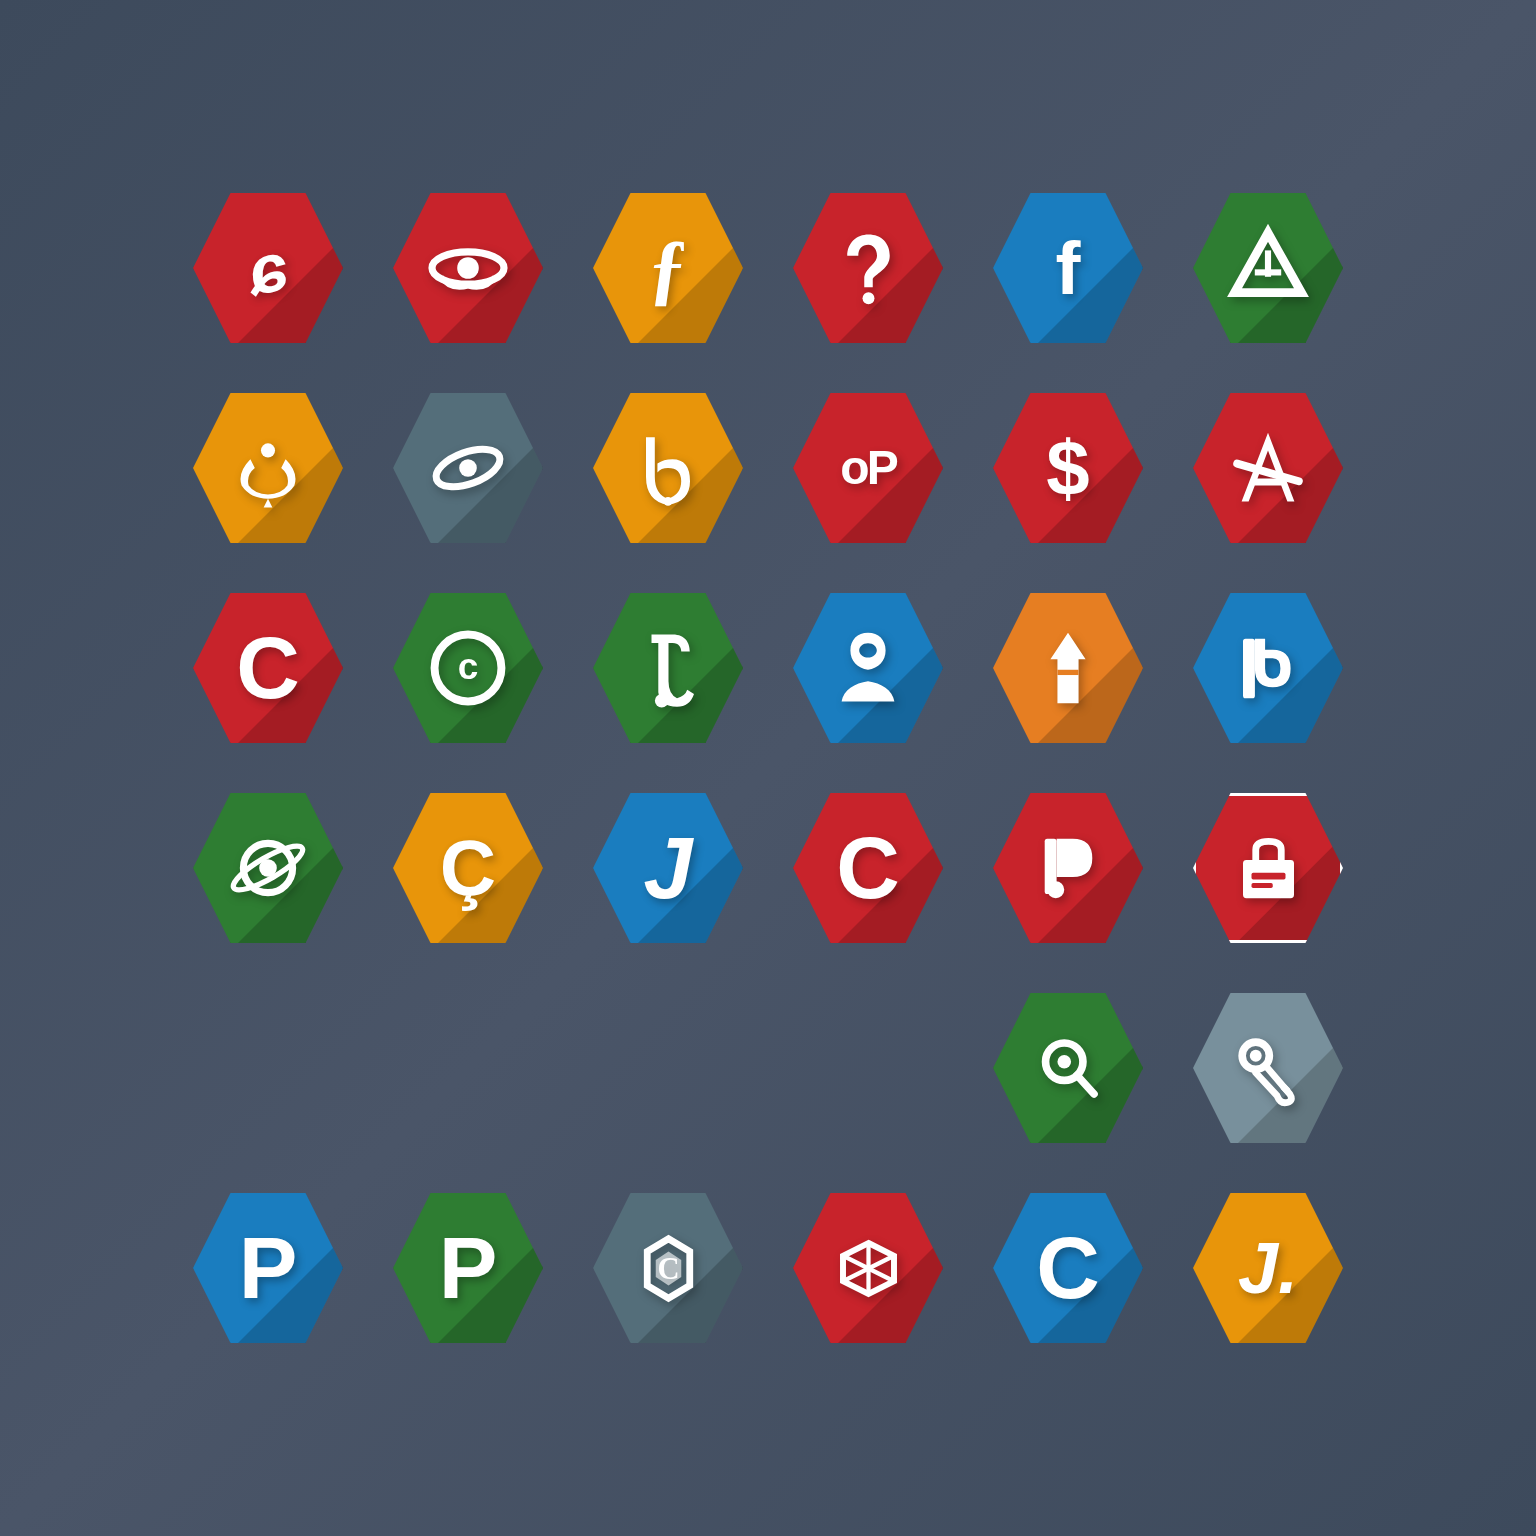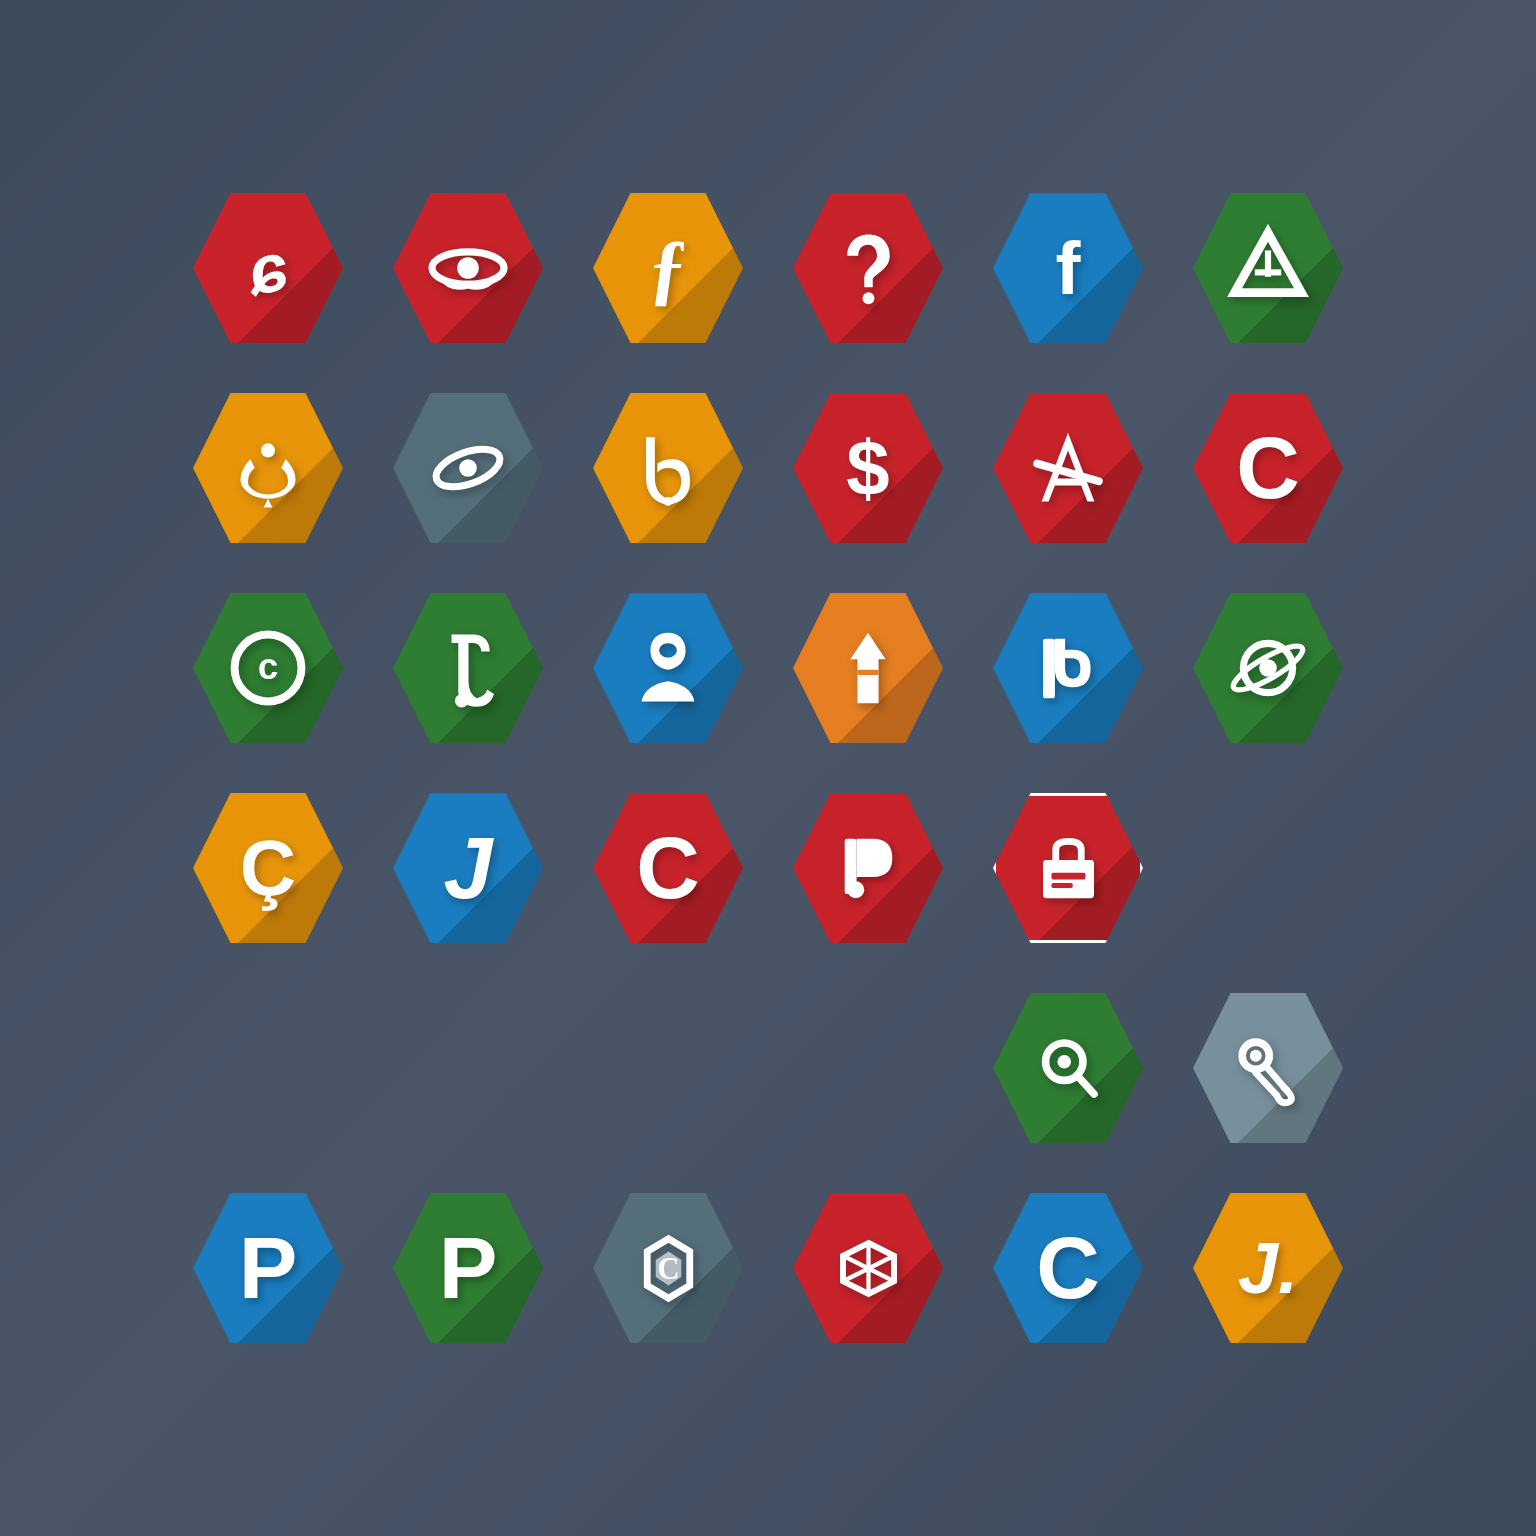--- a/index.html
+++ b/index.html
@@ -154,20 +154,25 @@
 
   <div class="hex-wrapper">
     <div class="hex amber">
       <svg viewBox="0 0 100 100" style="width:88px;height:88px;fill:white;position:relative;z-index:2;">
         <path d="M35 15 L35 60 Q35 80 50 85 Q65 80 65 65 Q65 50 50 50 Q42 50 38 55 L38 45 Q45 40 55 40 Q75 40 75 65 Q75 88 50 92 Q25 88 25 60 L25 15 Z"></path>
         <circle cx="50" cy="88" r="5" fill="white"></circle>
       </svg>
     </div>
   </div>
 
+  <div class="hex-wrapper">
+    <div class="hex red">
+      <span class="icon-label" style="font-size:48px; font-weight:900; letter-spacing:-3px;">oP</span>
+    </div>
+  </div>
 
   <div class="hex-wrapper">
     <div class="hex red">
       <span class="icon-label" style="font-size:78px;">$</span>
     </div>
   </div>
 
   <div class="hex-wrapper">
     <div class="hex red">
       <svg viewBox="0 0 100 100" style="width:88px;height:88px;fill:white;position:relative;z-index:2;">

